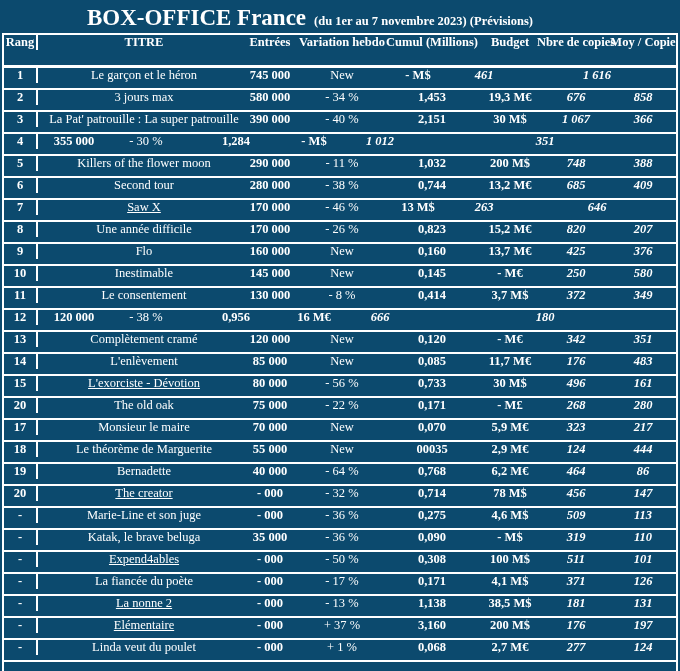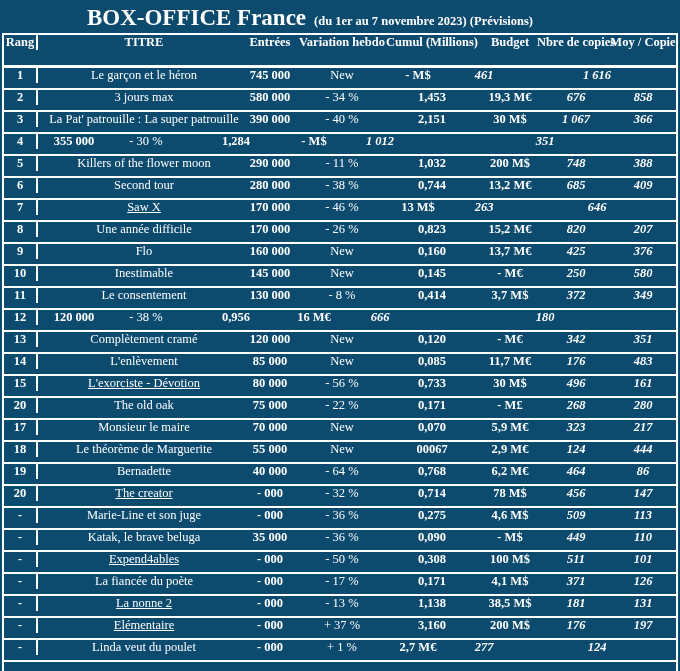--- a/index.html
+++ b/index.html
@@ -278,21 +278,21 @@
       <div class="c avg">217</div>
     </div>
   </div>
         <div class="row">
     <div class="rang-cell">18</div>
     <div class="gapcol"></div>
     <div class="content-cell">
       <div class="c title">Le théorème de Marguerite</div>
       <div class="c entries">55 000</div>
       <div class="c variation">New</div>
-      <div class="c cumul">00067</div>
+      <div class="c cumul">00035</div>
       <div class="c budget">2,9 M€</div>
       <div class="c copies">124</div>
       <div class="c avg">444</div>
     </div>
   </div>
         <div class="row">
     <div class="rang-cell">19</div>
     <div class="gapcol"></div>
     <div class="content-cell">
       <div class="c title">Bernadette</div>
@@ -332,21 +332,21 @@
   </div>
         <div class="row">
     <div class="rang-cell">-</div>
     <div class="gapcol"></div>
     <div class="content-cell">
       <div class="c title">Katak, le brave beluga</div>
       <div class="c entries">35 000</div>
       <div class="c variation">- 36 %</div>
       <div class="c cumul">0,090</div>
       <div class="c budget">- M$</div>
-      <div class="c copies">449</div>
+      <div class="c copies">319</div>
       <div class="c avg">110</div>
     </div>
   </div>
         <div class="row">
     <div class="rang-cell">-</div>
     <div class="gapcol"></div>
     <div class="content-cell">
       <div class="c title u">Expend4ables</div>
       <div class="c entries">- 000</div>
       <div class="c variation">- 50 %</div>
@@ -395,20 +395,21 @@
       <div class="c avg">197</div>
     </div>
   </div>
         <div class="row">
     <div class="rang-cell">-</div>
     <div class="gapcol"></div>
     <div class="content-cell">
       <div class="c title">Linda veut du poulet</div>
       <div class="c entries">- 000</div>
       <div class="c variation">+ 1 %</div>
+      <div class="c cumul">0,068</div>
       <div class="c budget">2,7 M€</div>
       <div class="c copies">277</div>
       <div class="c avg">124</div>
     </div>
   </div>
       </div>
 
     <div class="row partial">
       <div class="rang-cell"></div>
       <div class="gapcol"></div>

